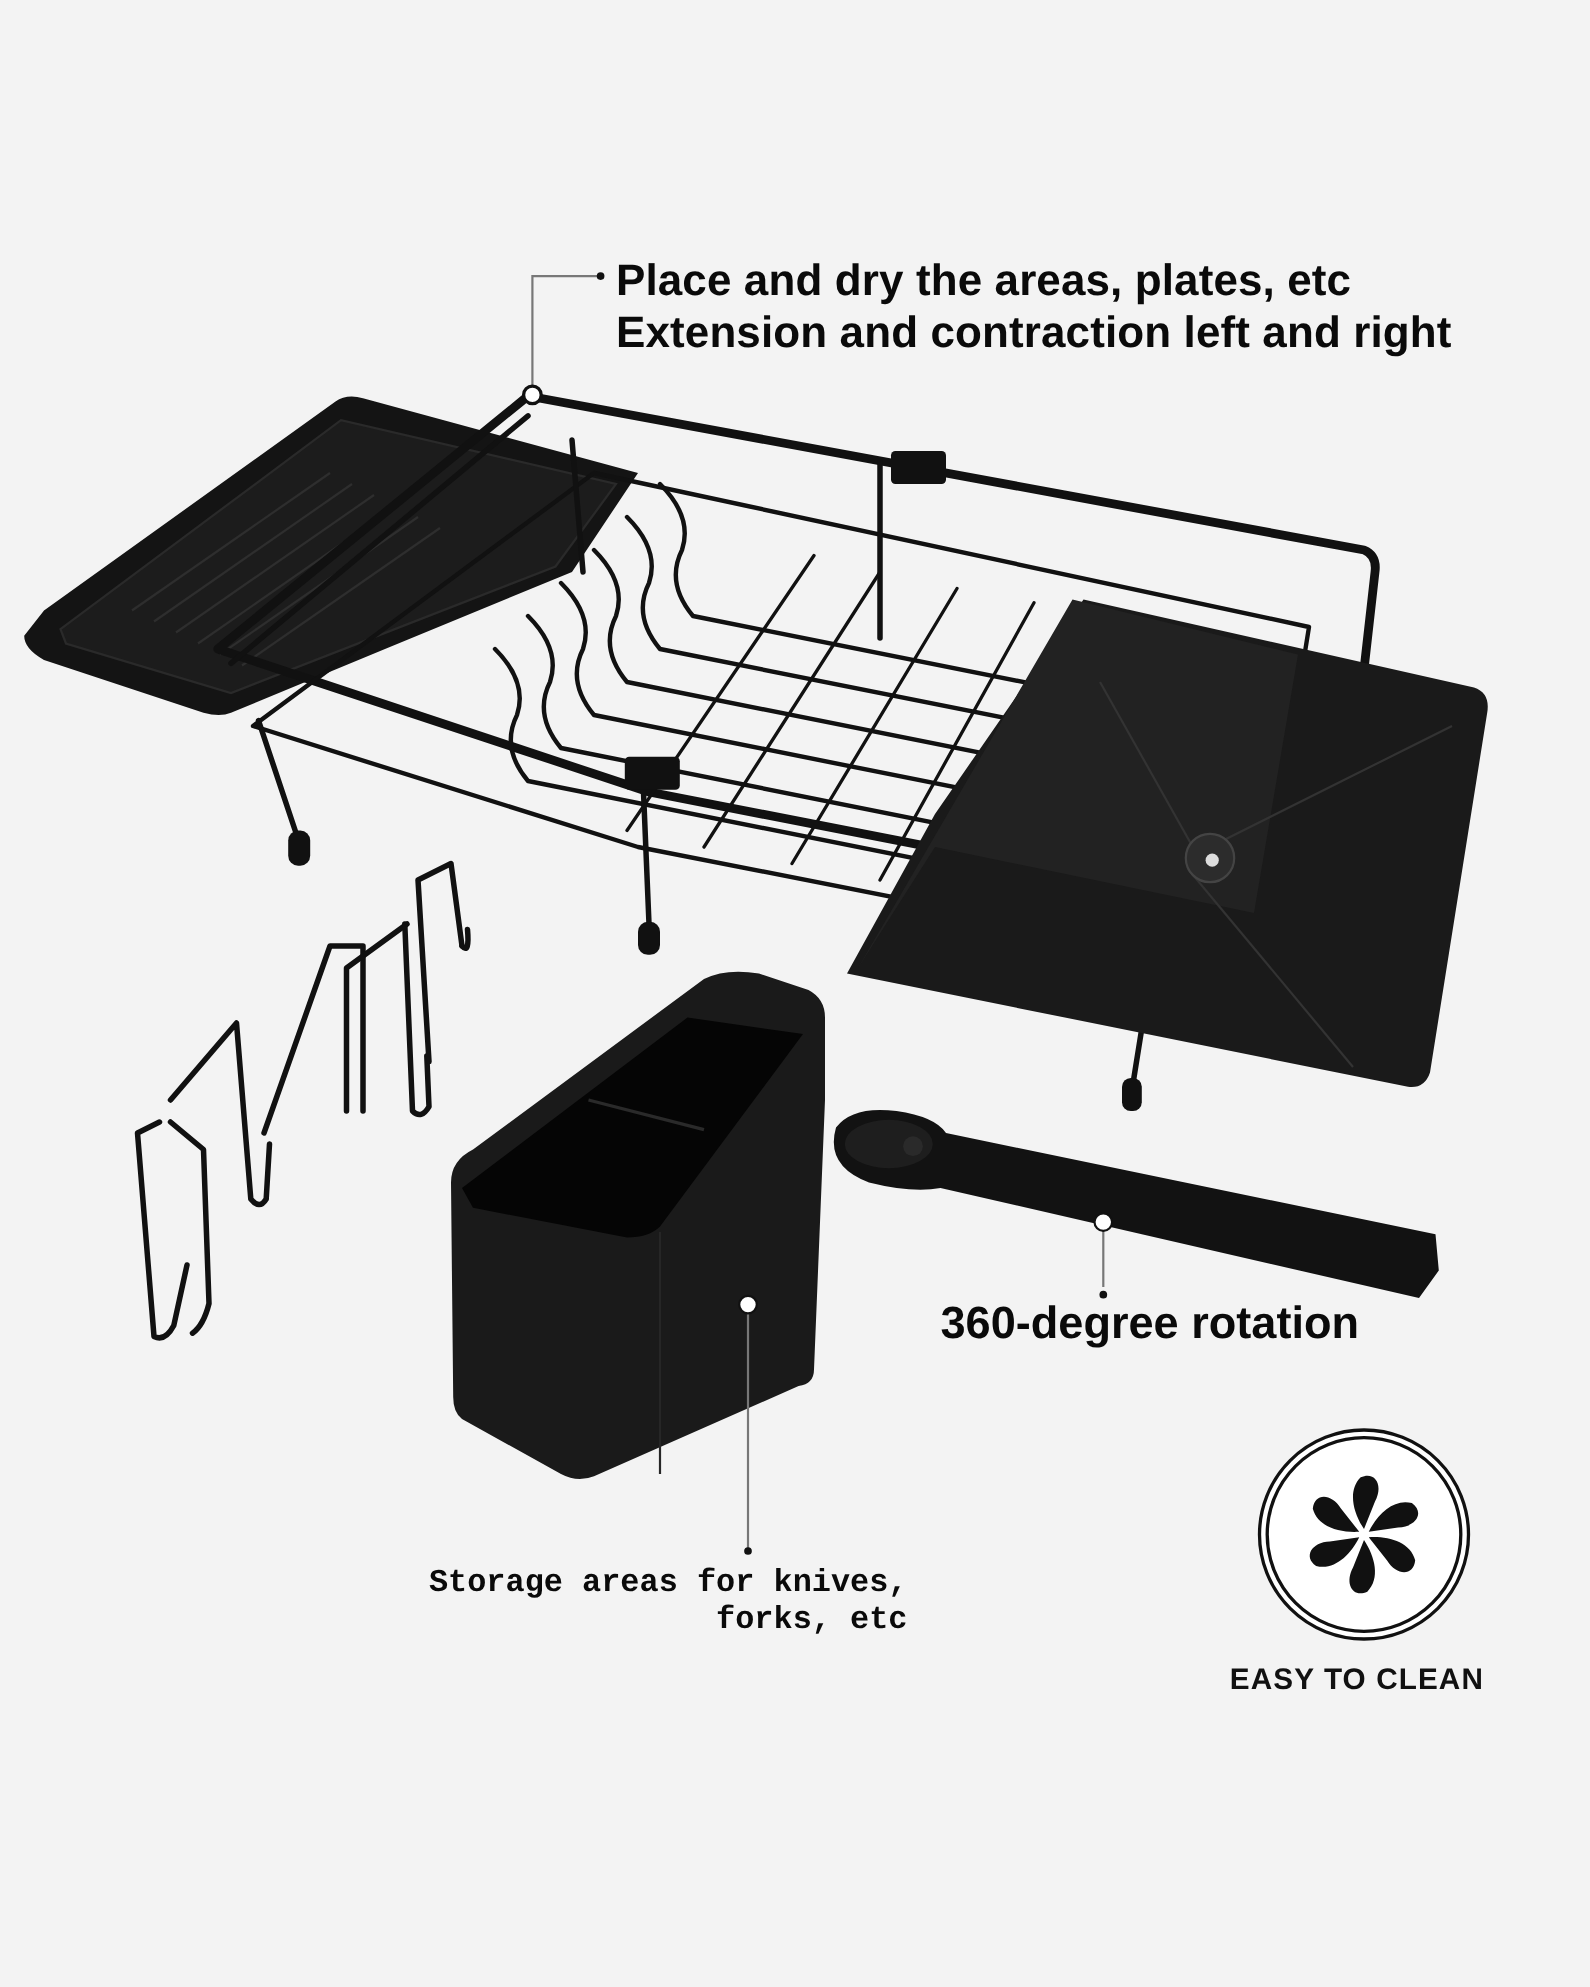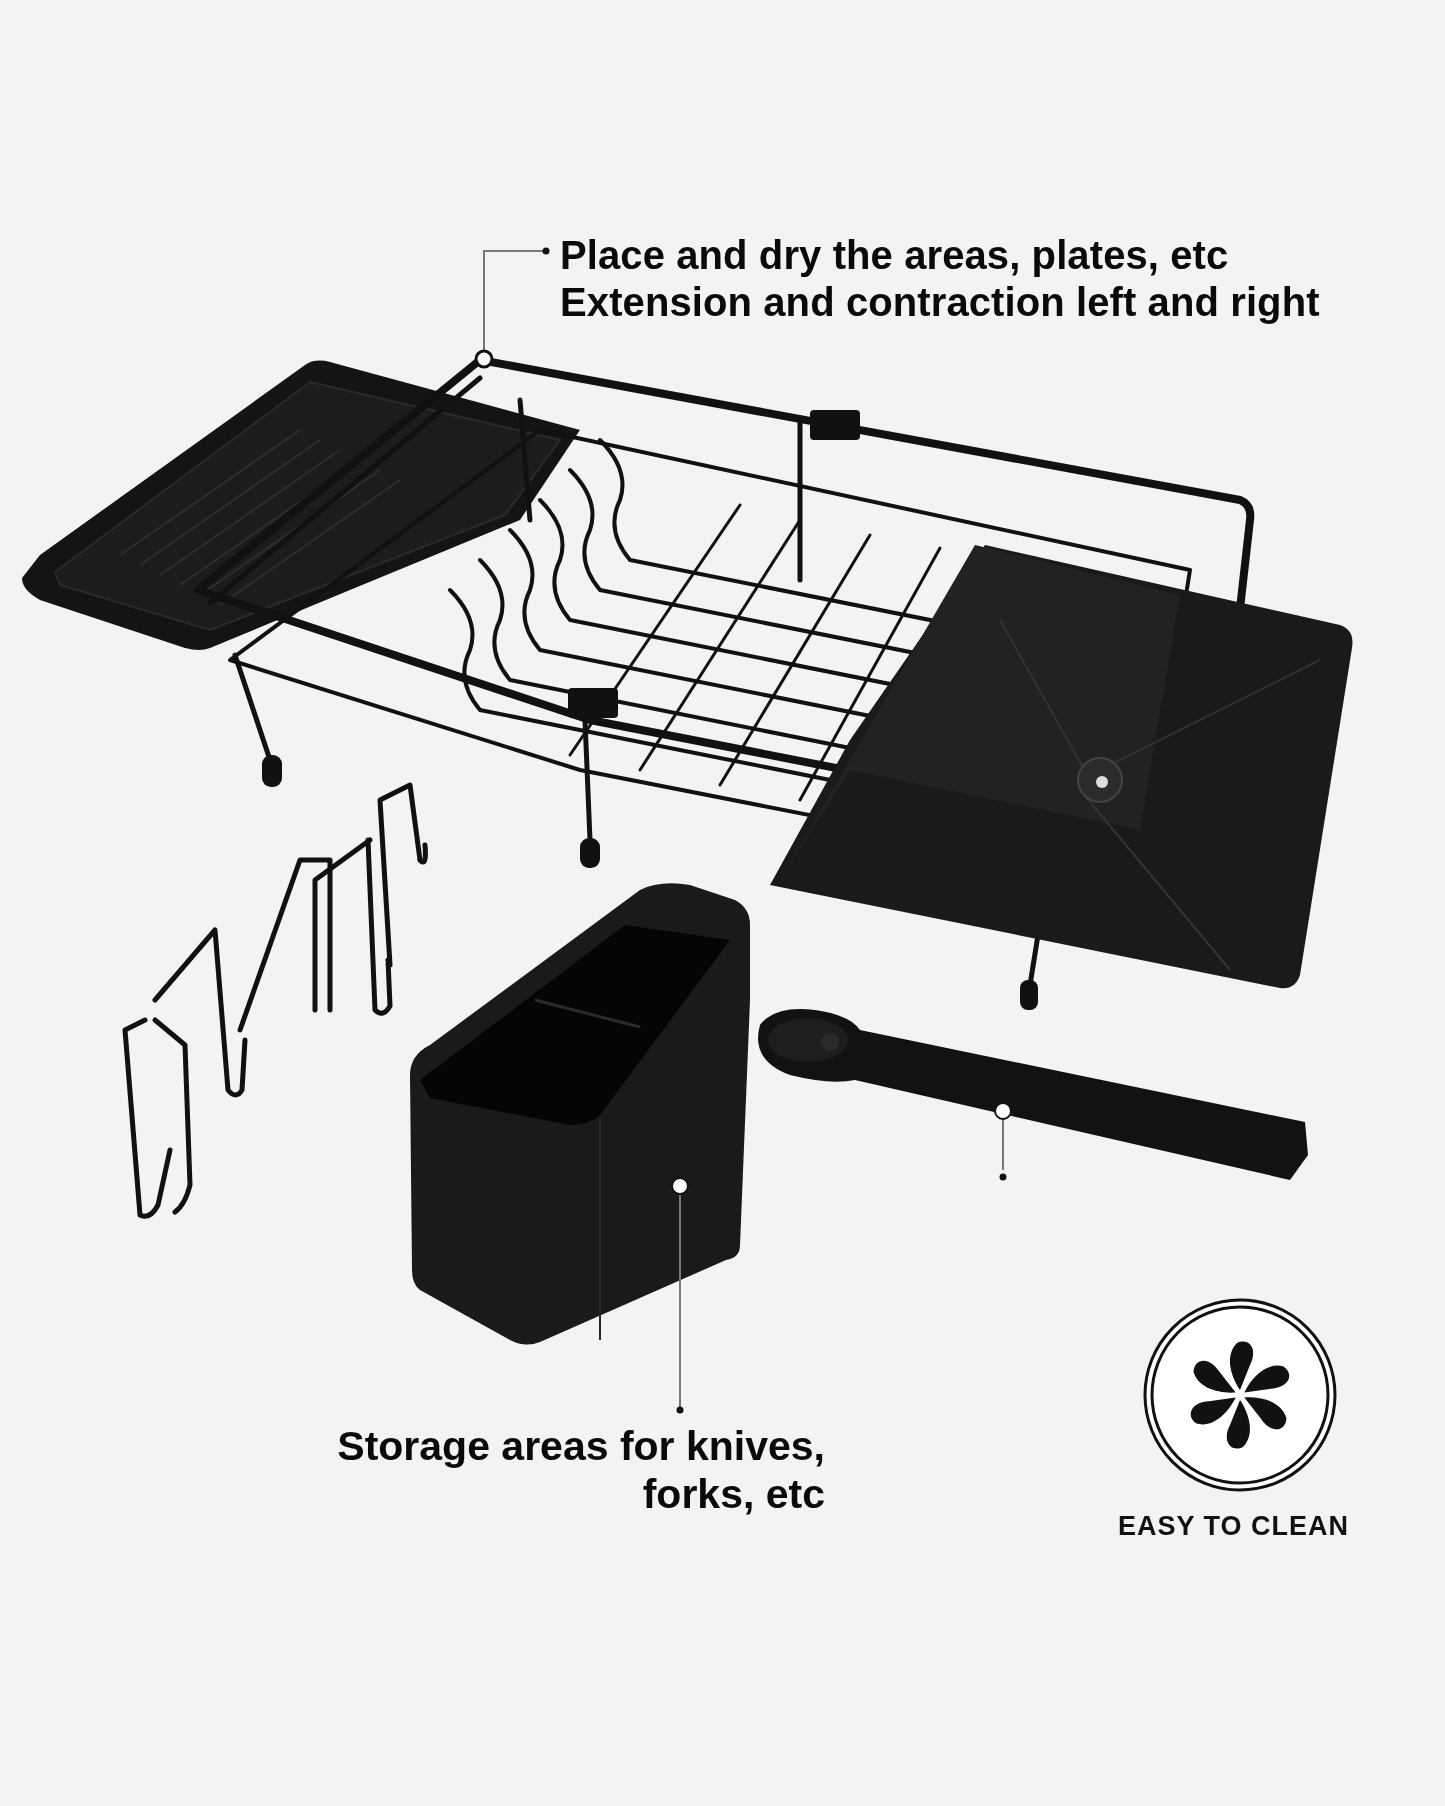--- a/index.html
+++ b/index.html
@@ -1,21 +1,21 @@
 <!DOCTYPE html>
 <html><head>
 <meta charset="utf-8">
 <style>
   html, body { margin:0; padding:0; }
   body { width:1445px; height:1806px; background:#f3f3f3; position:relative; overflow:hidden;
          font-family:"Liberation Sans", sans-serif; }
   .caption { position:absolute; font-weight:700; color:#0a0a0a; line-height:1.18; }
   .cap-top { left:560px; top:232px; font-size:40px; letter-spacing:0.1px; }
   .cap-drain { left:855px; top:1178px; font-size:41px; }
-  .cap-storage { left:268px; top:1422px; font-size:41px; text-align:right; width:557px; }
+  .cap-storage { left:268px; top:1422px; font-size:29px; text-align:right; width:557px;font-family:Liberation Mono, monospace; }
   .badge-label { left:1118px; top:1511px; font-size:27px; font-weight:700; letter-spacing:1px; color:#111; }
   svg { position:absolute; left:0; top:0; }
 </style>
 </head>
 <body>
 
 <svg width="1445" height="1806" viewBox="0 0 1445 1806">
 
   <g>
     <path d="M40 555 L305 365 Q315 358 330 362 L580 430 L520 520 L350 590 L210 648 Q200 652 185 648 L40 600 Q22 590 22 578 Z" fill="#141414"></path>
@@ -131,20 +131,21 @@
     </g>
   </g>
 </svg>
 
 <div class="caption cap-top">
   <div>Place and dry the areas, plates, etc</div>
   <div>Extension and contraction left and right</div>
 </div>
 
 <div class="caption cap-drain">
+  <div>360-degree rotation</div>
 </div>
 
 <div class="caption cap-storage">
   <div>Storage areas for knives,</div>
   <div>forks, etc</div>
 </div>
 
 <div class="caption badge-label">EASY TO CLEAN</div>
 
 </body></html>

